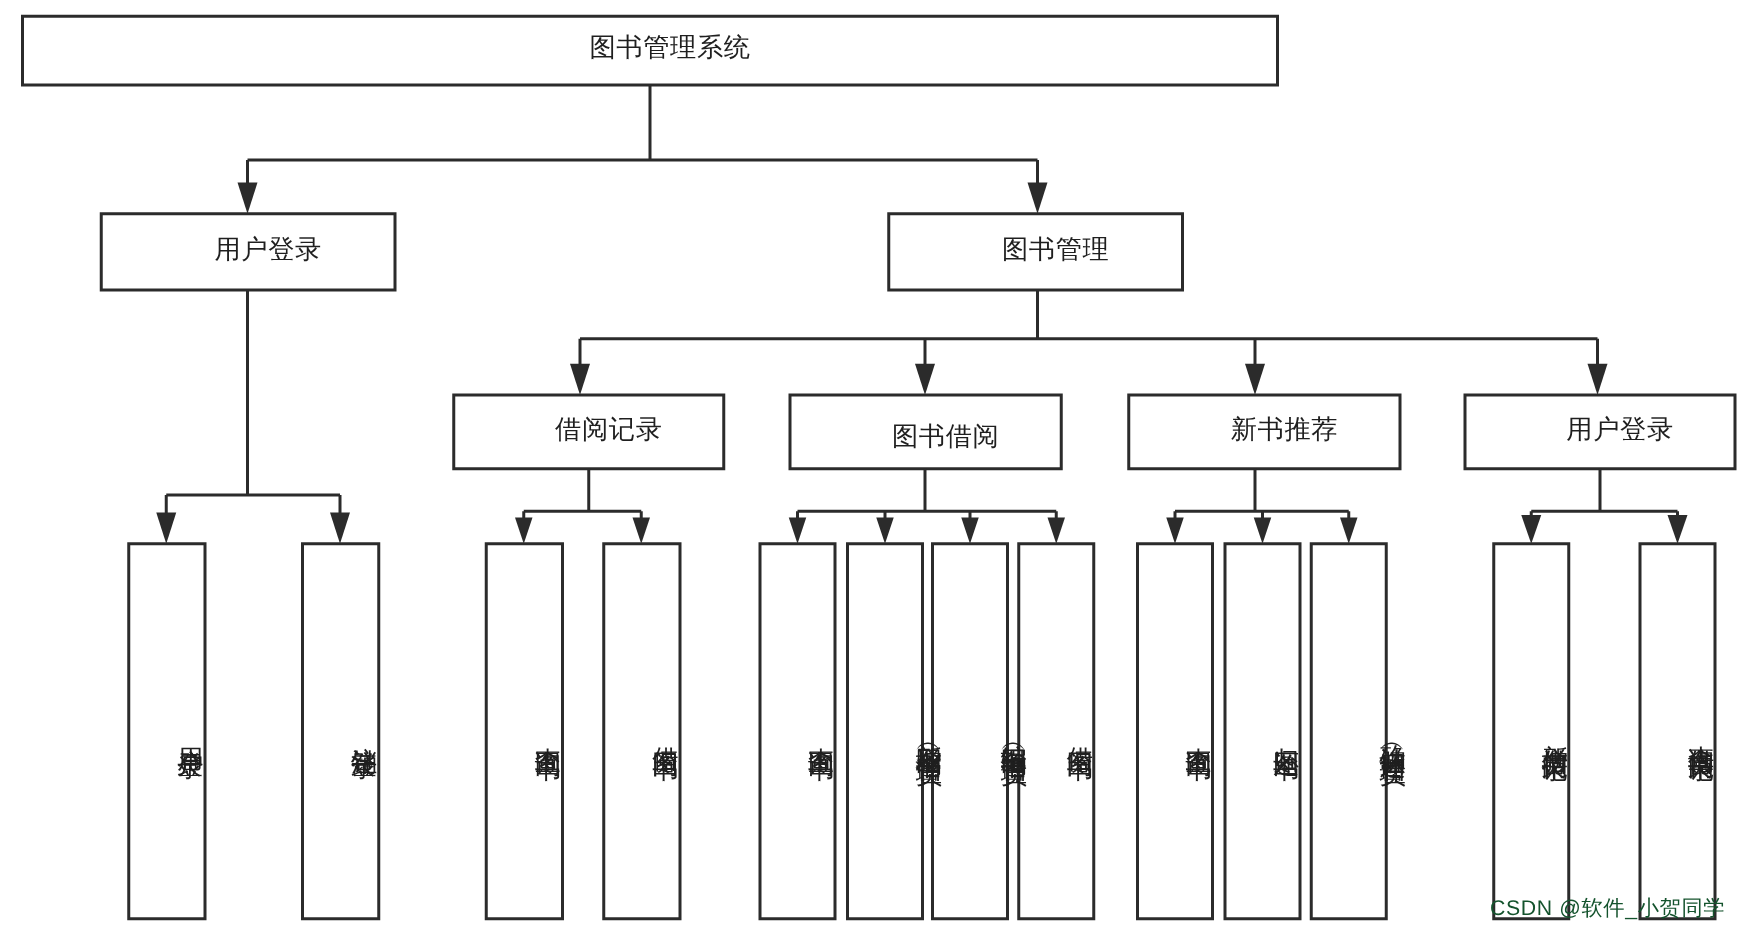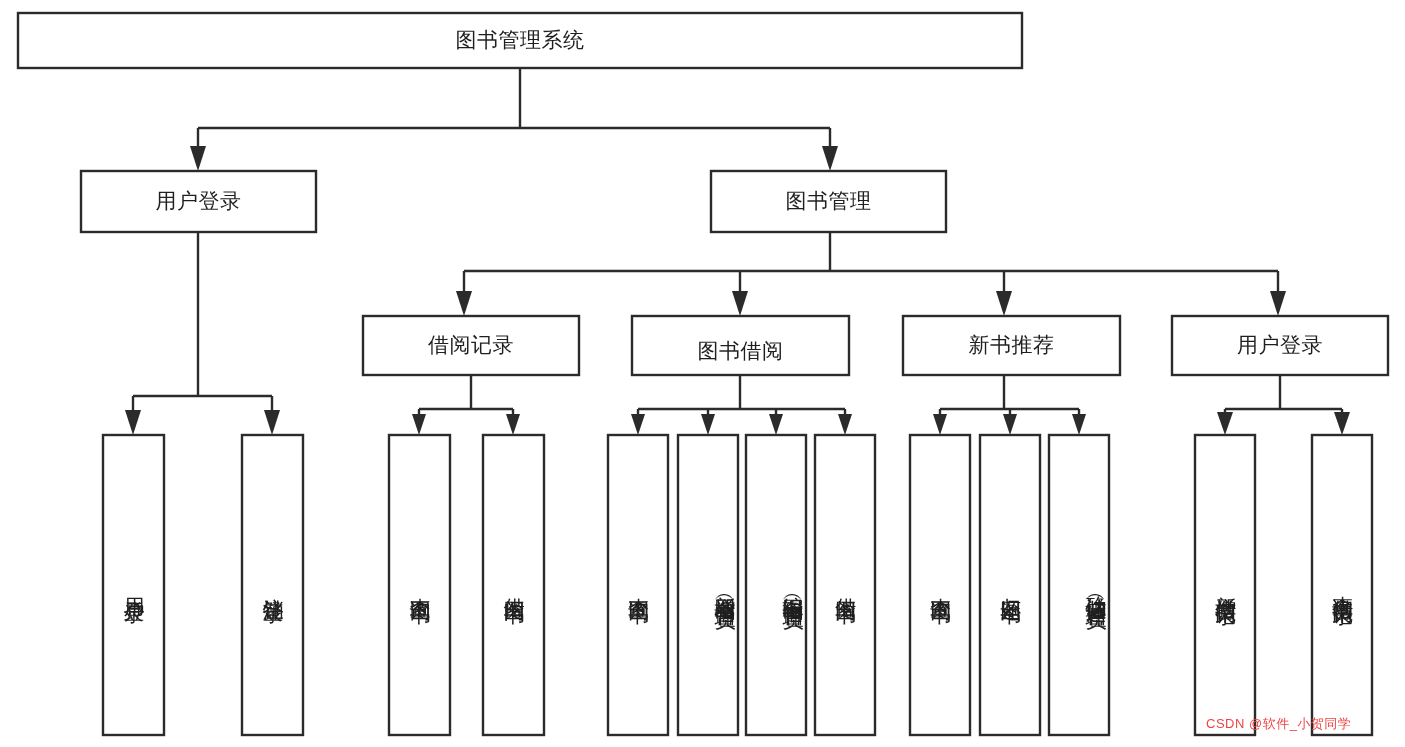--- a/index.html
+++ b/index.html
@@ -38,24 +38,25 @@
   .arrow-head {
     fill: #2b2b2b;
     stroke: none;
   }
   .node-label {
     position: absolute;
     display: flex;
     align-items: center;
     justify-content: center;
     color: #1f1f1f;
-    font-family: Liberation Serif, serif;
+    font-family: Liberation Mono, monospace;
     text-align: center;
     pointer-events: none;
     box-sizing: border-box;
+    margin-left: 16px;
   }
   .node-label.horizontal {
     font-size: 21px;
     line-height: 1.2;
     letter-spacing: 0.5px;
   }
   .node-label.vertical {
     writing-mode: vertical-rl;
     text-orientation: upright;
     font-size: 21px;
@@ -64,26 +65,25 @@
     align-items: flex-start;
     justify-content: center;
     padding-top: 6px;
   }
   .node-label.vertical.centered {
     align-items: center;
     padding-top: 0;
   }
   .watermark {
     position: absolute;
-    font-size: 13px;
-    color: #ef4444;
+    font-size: 17px;
+    color: #14532d;
     white-space: nowrap;
     letter-spacing: 0.5px;
     font-family: "Liberation Sans", "DejaVu Sans", sans-serif;
-    margin-left: 14px;
   }
 </style>
 </head>
 <body>
 
 <div id="diagram-root">
 
   <svg class="canvas" viewBox="0 0 1405 747">
 
     <rect class="node-box" x="18" y="13" width="1004" height="55"></rect>

